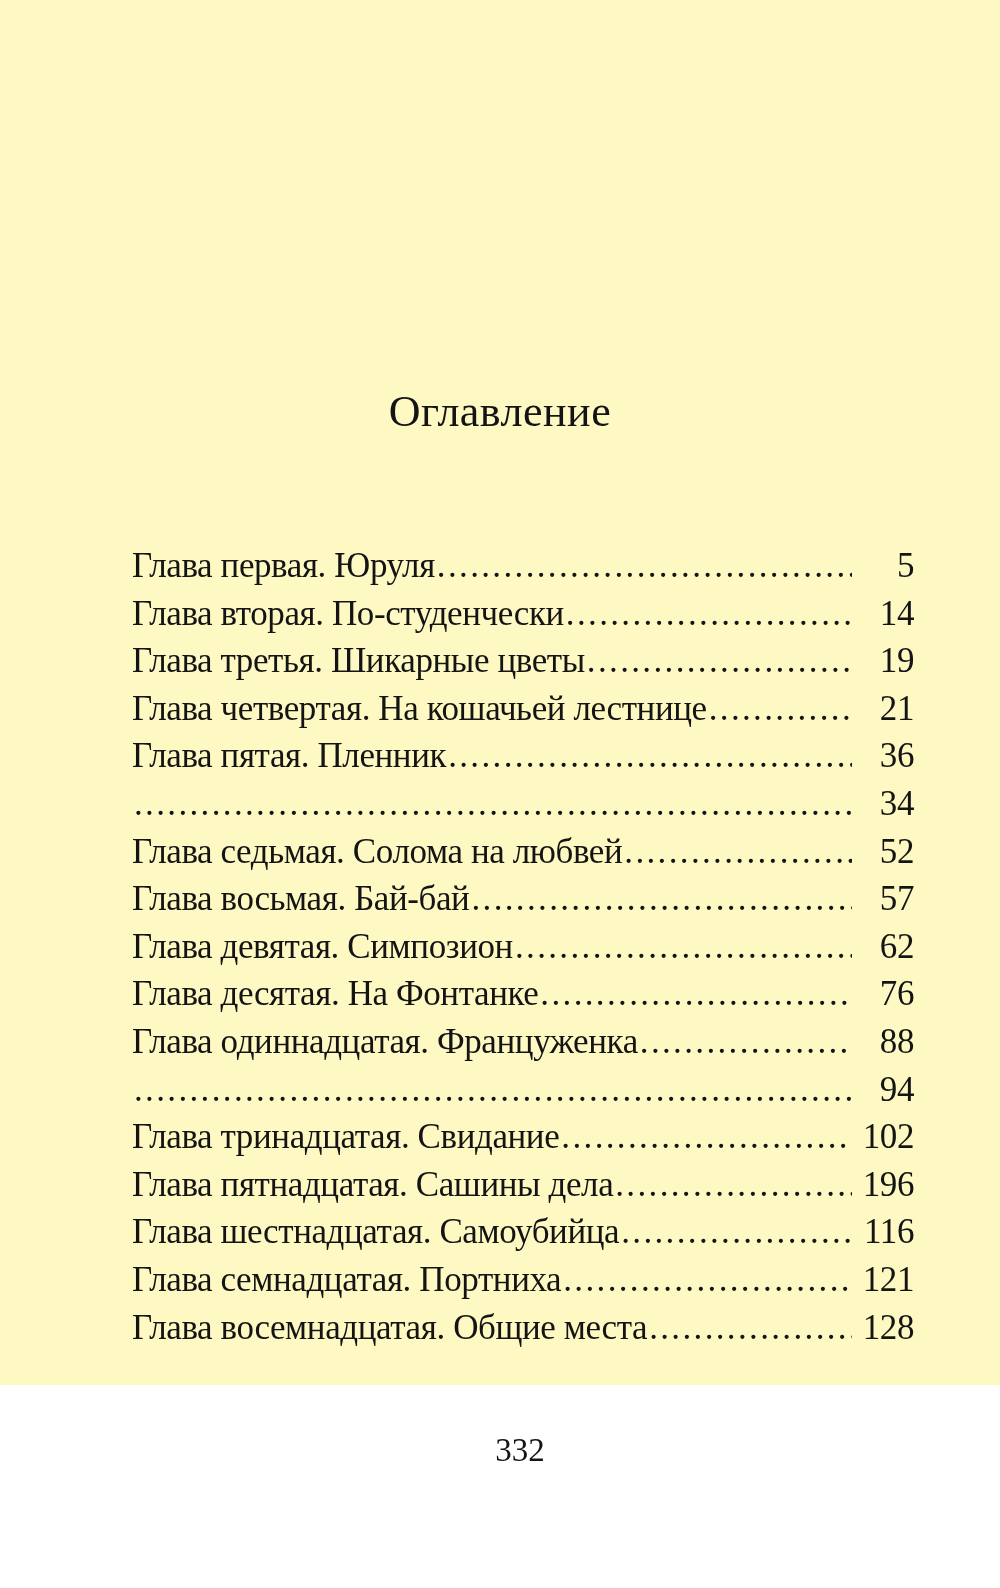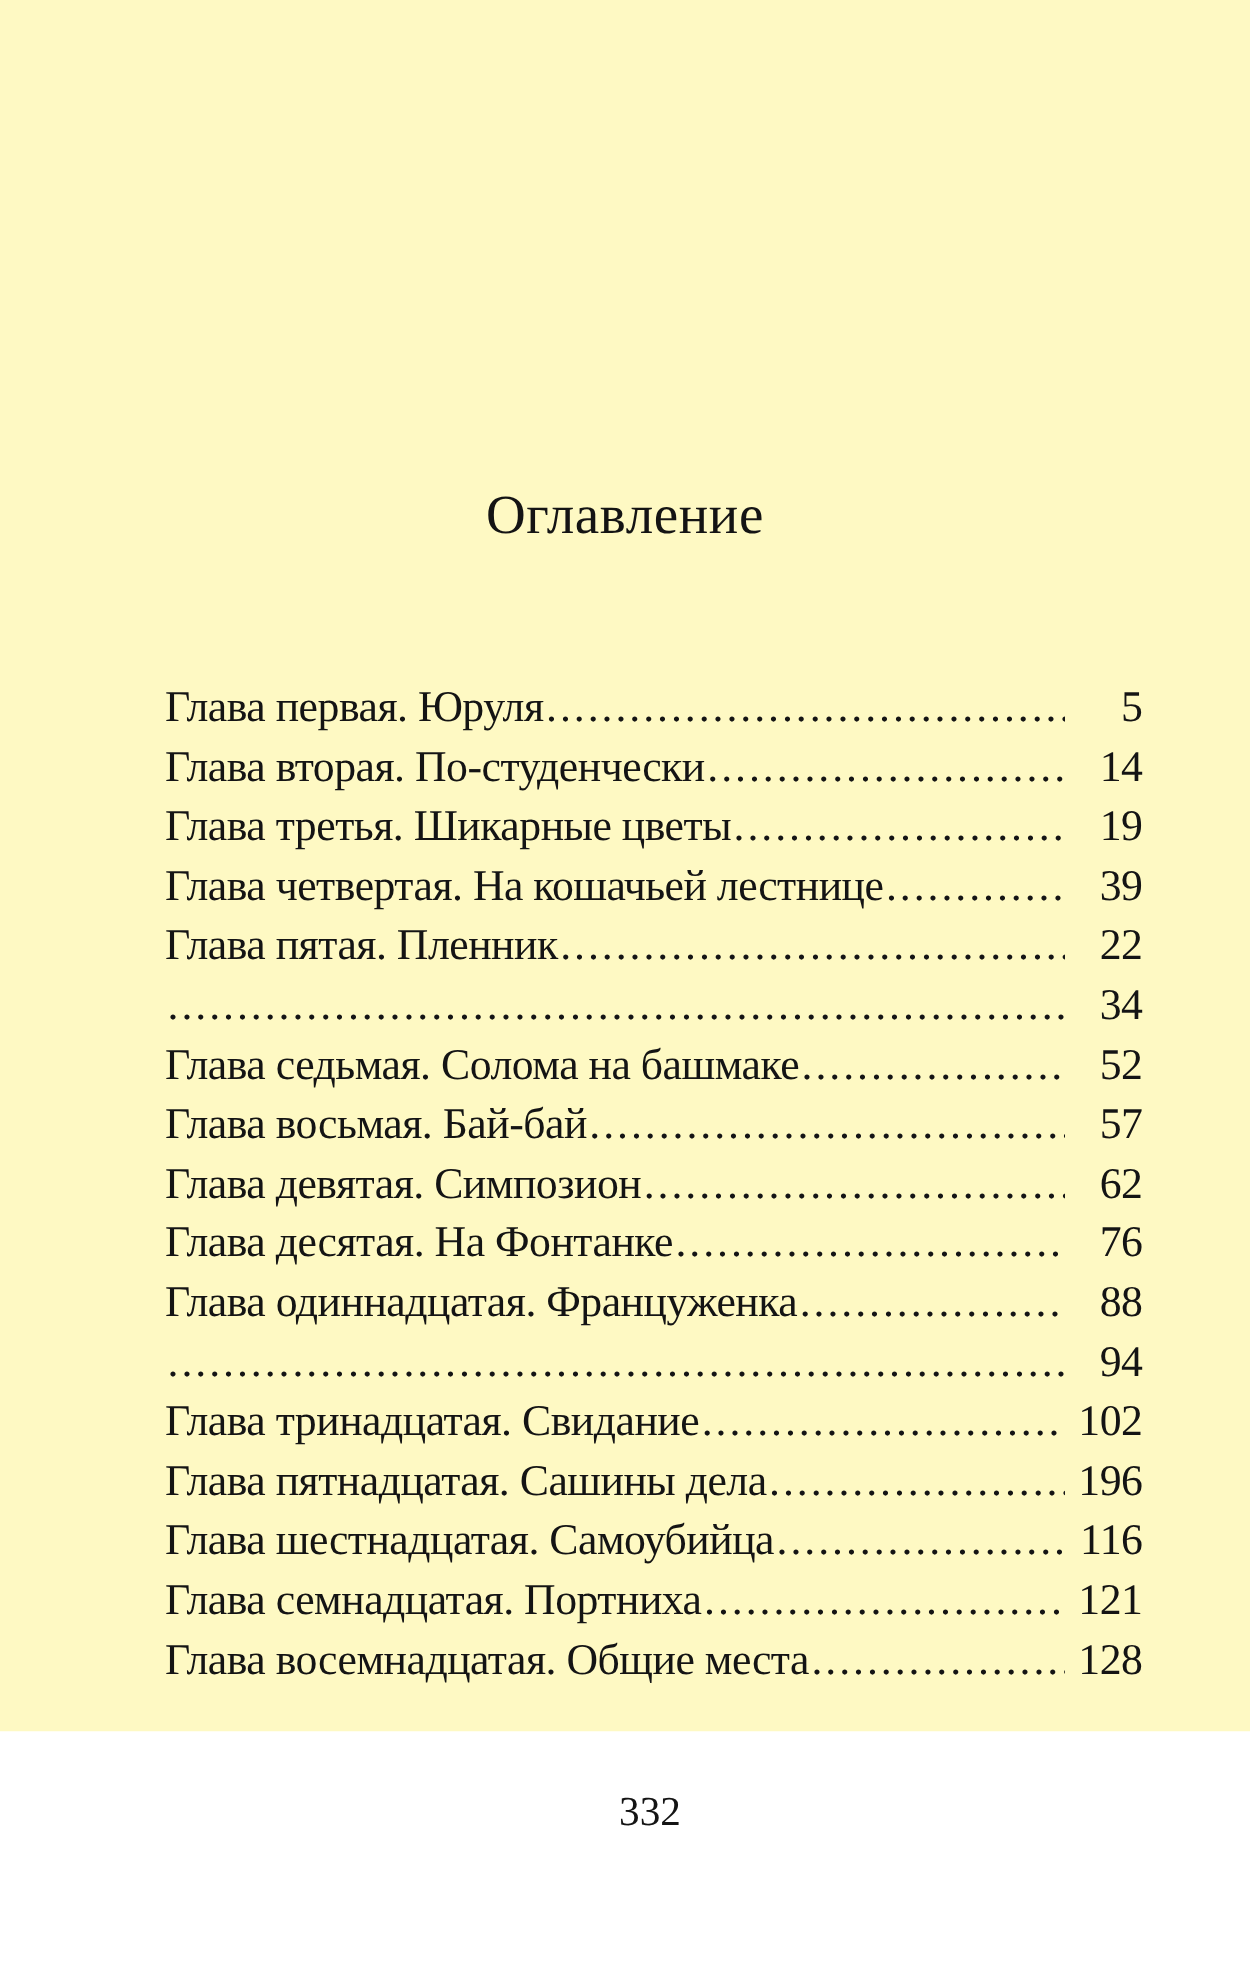--- a/index.html
+++ b/index.html
@@ -110,33 +110,33 @@
       <span class="toc-page">14</span>
     </li>
     <li class="toc-row">
       <span class="toc-title">Глава третья. Шикарные цветы</span>
       <span class="toc-leader"></span>
       <span class="toc-page">19</span>
     </li>
     <li class="toc-row">
       <span class="toc-title">Глава четвертая. На кошачьей лестнице</span>
       <span class="toc-leader"></span>
-      <span class="toc-page">39</span>
+      <span class="toc-page">21</span>
     </li>
     <li class="toc-row">
       <span class="toc-title">Глава пятая. Пленник</span>
       <span class="toc-leader"></span>
-      <span class="toc-page">22</span>
+      <span class="toc-page">36</span>
     </li>
     <li class="toc-row">
       <span class="toc-leader"></span>
       <span class="toc-page">34</span>
     </li>
     <li class="toc-row">
-      <span class="toc-title">Глава седьмая. Солома на башмаке</span>
+      <span class="toc-title">Глава седьмая. Солома на любвей</span>
       <span class="toc-leader"></span>
       <span class="toc-page">52</span>
     </li>
     <li class="toc-row">
       <span class="toc-title">Глава восьмая. Бай-бай</span>
       <span class="toc-leader"></span>
       <span class="toc-page">57</span>
     </li>
     <li class="toc-row">
       <span class="toc-title">Глава девятая. Симпозион</span>

